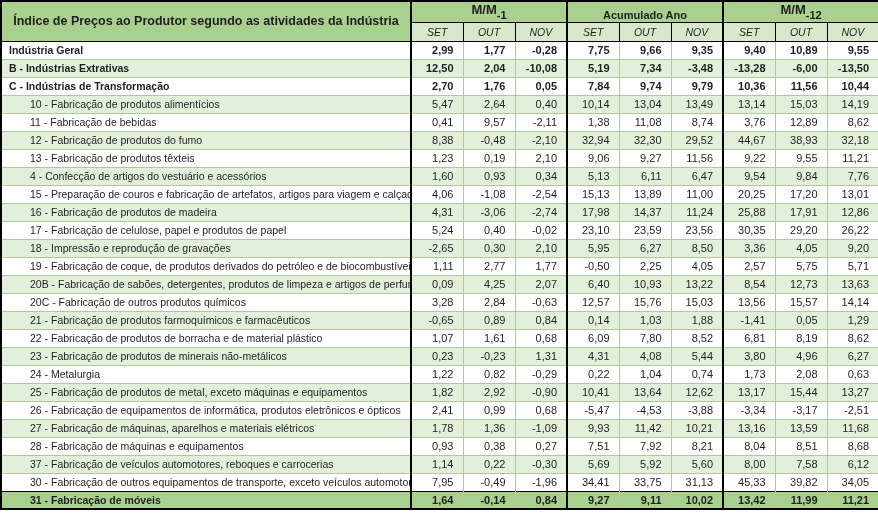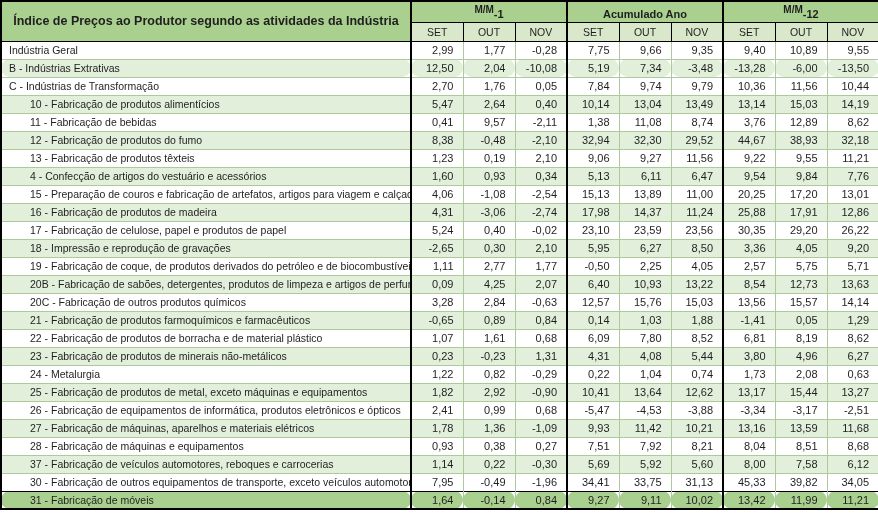--- a/index.html
+++ b/index.html
@@ -26,43 +26,43 @@
     background:var(--header-green);
     border-right:2px solid var(--border-dark);
     border-bottom:1px solid var(--border-dark);
     font-weight:bold;font-size:12.5px;text-align:center;padding:12px 4px;
   }
   th.group{
     background:var(--header-green);
     border:1px solid var(--border-dark);
     font-weight:bold;font-size:11px;height:21px;text-align:center;
   }
-  .grp-sup{font-size:10px;vertical-align:super;font-weight:bold;}
+  .grp-sup{font-size:13px;vertical-align:super;font-weight:bold;}
   th.month{
     background:var(--subheader-green);
     border:1px solid var(--border-dark);
-    font-weight:normal;font-size:10.5px;height:19px;text-align:center;
+    font-weight:normal;font-size:10.5px;height:19px;text-align:center;font-style:italic;
   }
   th.grp-start,td.grp-start{border-left:2px solid var(--border-dark) !important;}
   tbody td{
     height:18px;font-size:10.5px;
     border-top:1px solid var(--border-light);
     background:var(--row-white);
   }
   td.label{
     border-right:1px solid var(--border-dark);
     padding-left:7px;text-align:left;
   }
   td.label.indent{padding-left:28px;}
   td.val{
     text-align:right;padding-right:9px;font-size:11px;
     border-left:1px solid var(--border-light);
   }
   tr.alt td{background:var(--row-green);}
-  tr.bold td{font-weight:normal;border-radius:9px;}
+  tr.bold td{font-weight:bold;}
   tr.highlight td{background:var(--highlight-green);border-top:1px solid var(--border-dark);margin-top:24px;}
 </style>
 </head>
 <body>
 
 <div class="sheet">
   <table>
     <colgroup>
       <col class="label-col">
       <col class="val-col">

